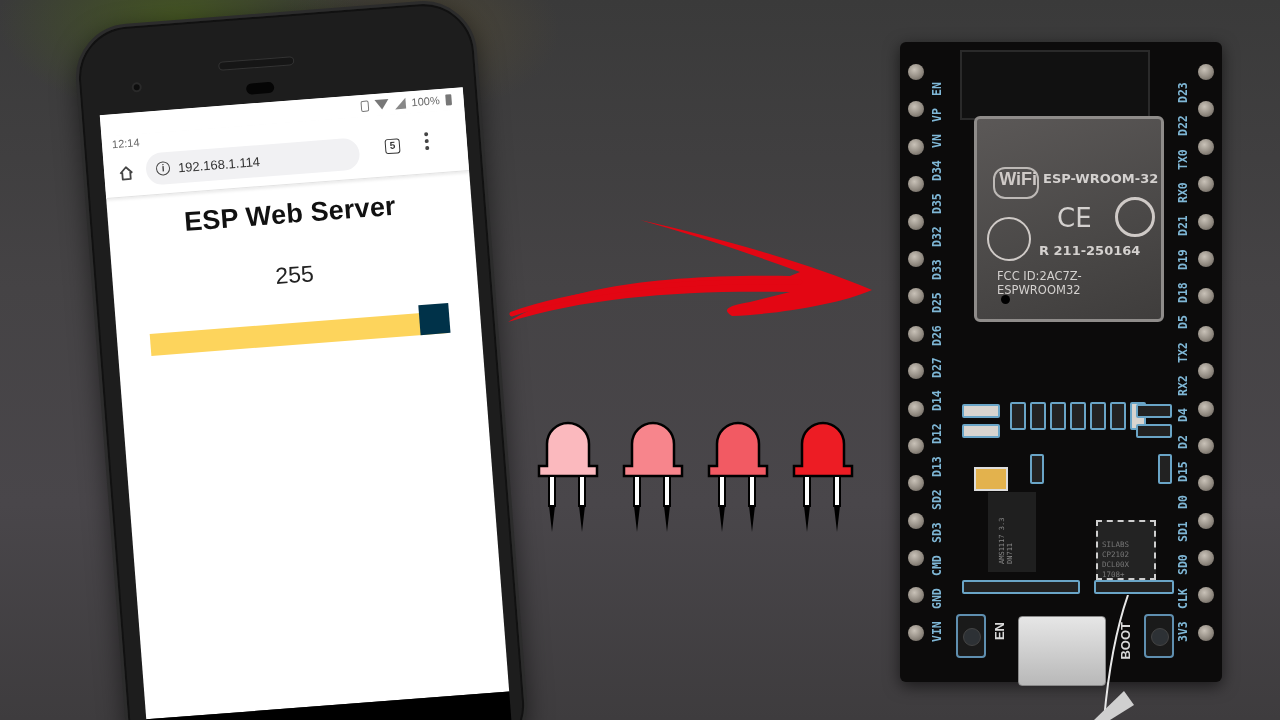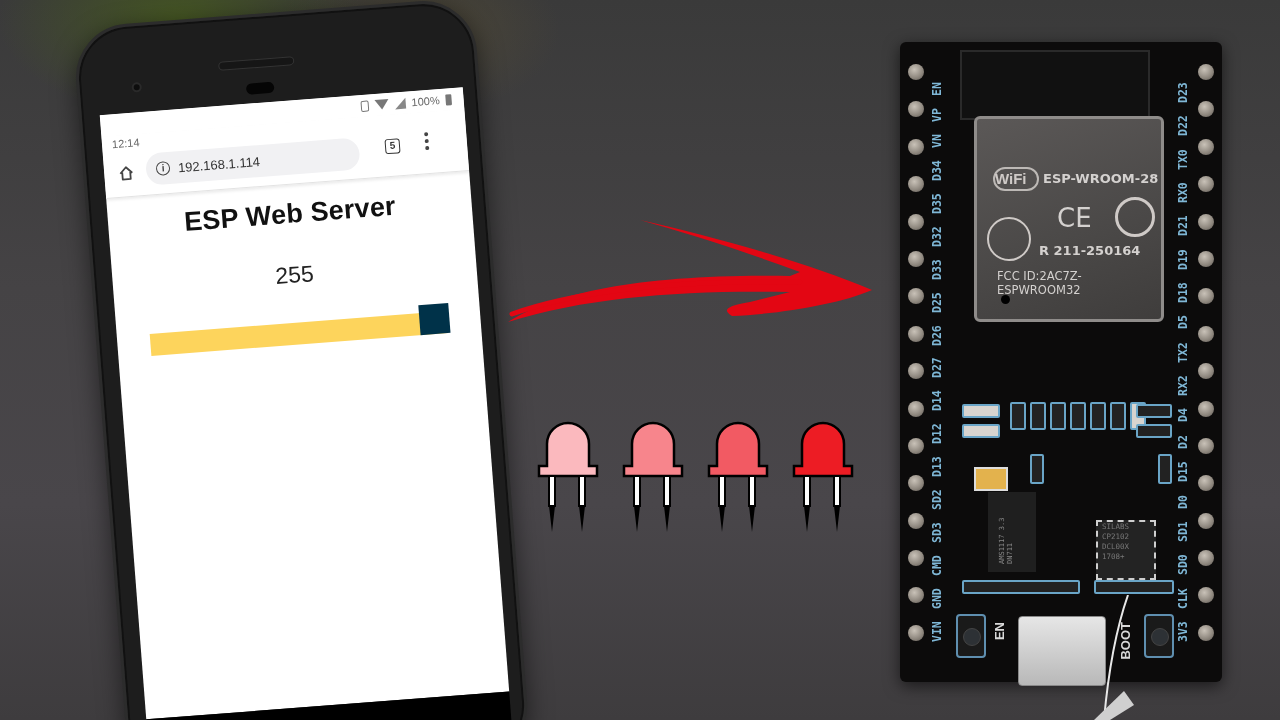--- a/index.html
+++ b/index.html
@@ -125,23 +125,23 @@
     }
     .module {
       position: absolute; left: 74px; top: 74px; width: 190px; height: 206px;
       background: linear-gradient(160deg, #5b5857 0%, #4a4847 60%, #3f3d3c 100%);
       border-radius: 6px;
       border: 3px solid #8f8c8a;
     }
     .module .txt { position: absolute; color: #d4d1cf; font-family: "DejaVu Sans", sans-serif; }
     .mod-name { left: 66px; top: 52px; font-size: 13px; font-weight: bold; }
     .wifi-logo {
-      position: absolute; left: 16px; top: 48px; width: 46px; height: 24px;
+      position: absolute; left: 16px; top: 48px; width: 46px; height: 32px;
       border: 2px solid #bdb9b6; border-radius: 12px; color: #cfcac7;
-      font-size: 15px; font-weight: bold; text-align: left; line-height: 20px;
+      font-size: 18px; font-weight: bold; text-align: right; line-height: 20px;
     }
     .ce-mark { left: 80px; top: 84px; font-size: 26px; }
     .espressif-logo {
       position: absolute; left: 138px; top: 78px; width: 40px; height: 40px;
       border: 3px solid #cfcac7; border-radius: 50%;
     }
     .telec-logo {
       position: absolute; left: 10px; top: 98px; width: 44px; height: 44px;
       border: 2px solid #cfcac7; border-radius: 50%;
     }
@@ -164,21 +164,21 @@
       display: flex; justify-content: space-between;
     }
     .label-col.left { left: 30px; transform: rotate(180deg); }
     .label-col.right { left: 276px; transform: rotate(180deg); }
 
     .smd { position: absolute; background: #d8d4cf; border: 2px solid #6aa5c7; border-radius: 2px; }
     .smd.dark { background: #222; }
     .chip {
       position: absolute; left: 196px; top: 478px; width: 60px; height: 60px;
       background: #232323; border: 2px dashed #cfcfcf; color: #777;
-      font-family: "DejaVu Sans Mono", monospace; font-size: 7.5px; line-height: 10px; padding: 0 4px;
+      font-family: "DejaVu Sans Mono", monospace; font-size: 7.5px; line-height: 10px; padding: 18px 4px;
     }
     .reg {
       position: absolute; left: 88px; top: 450px; width: 48px; height: 80px;
       background: #1f1f1f; color: #888; font-size: 7px; writing-mode: vertical-rl; transform: rotate(180deg);
       font-family: "DejaVu Sans Mono", monospace; padding: 8px 10px;
     }
     .tantalum {
       position: absolute; left: 74px; top: 425px; width: 34px; height: 24px;
       background: #e3b24d; border: 2px solid #ddd; font-size: 6px; color: #714; padding: 3px;
     }
@@ -280,21 +280,21 @@
     <rect x="43" y="62" width="6" height="30" fill="#fff" stroke="#000" stroke-width="2"></rect>
     <path d="M13 92 L16 118 L19 92 Z M43 92 L46 118 L49 92 Z" fill="#000"></path>
   </svg>
 </div>
 
 <div class="board">
   <div class="antenna"></div>
 
   <div class="module">
     <div class="wifi-logo">WiFi</div>
-    <span class="txt mod-name">ESP-WROOM-28</span>
+    <span class="txt mod-name">ESP-WROOM-32</span>
     <span class="txt ce-mark">CE</span>
     <div class="espressif-logo"></div>
     <div class="telec-logo"></div>
     <span class="txt cert-id">R 211-250164</span>
     <span class="txt fcc-id">FCC ID:2AC7Z-ESPWROOM32</span>
     <div class="mod-dot"></div>
   </div>
 
   <div class="pin-col left">
     <div class="pin"></div>

